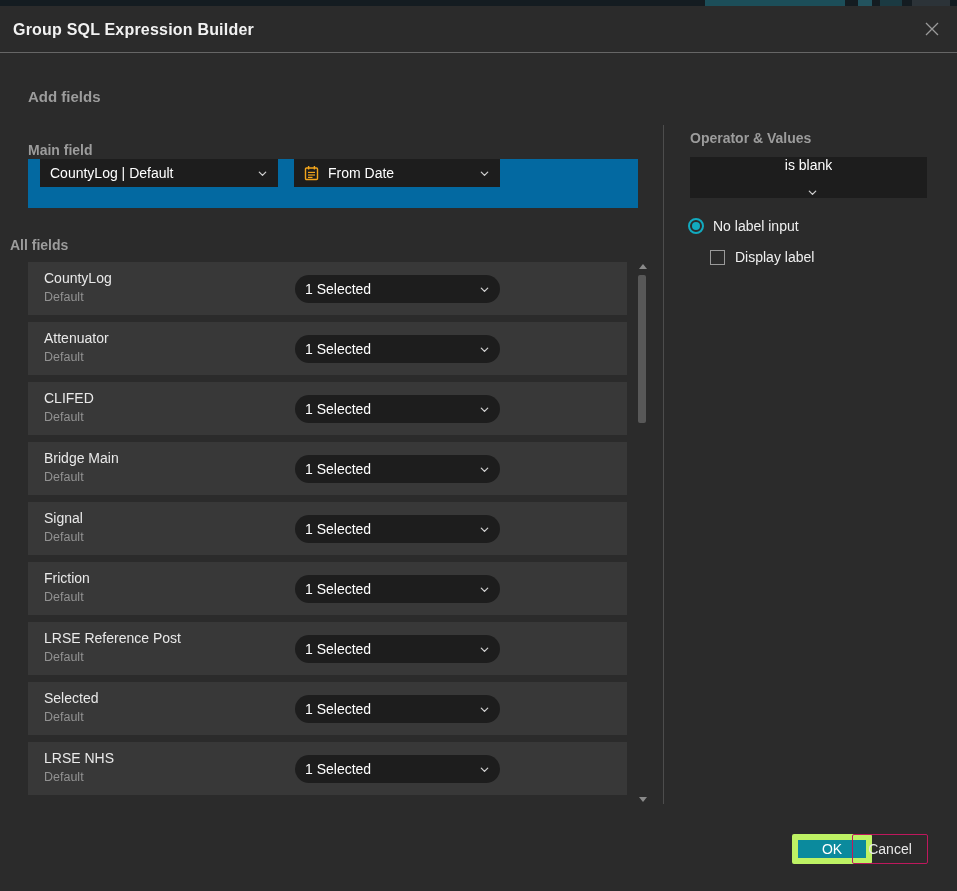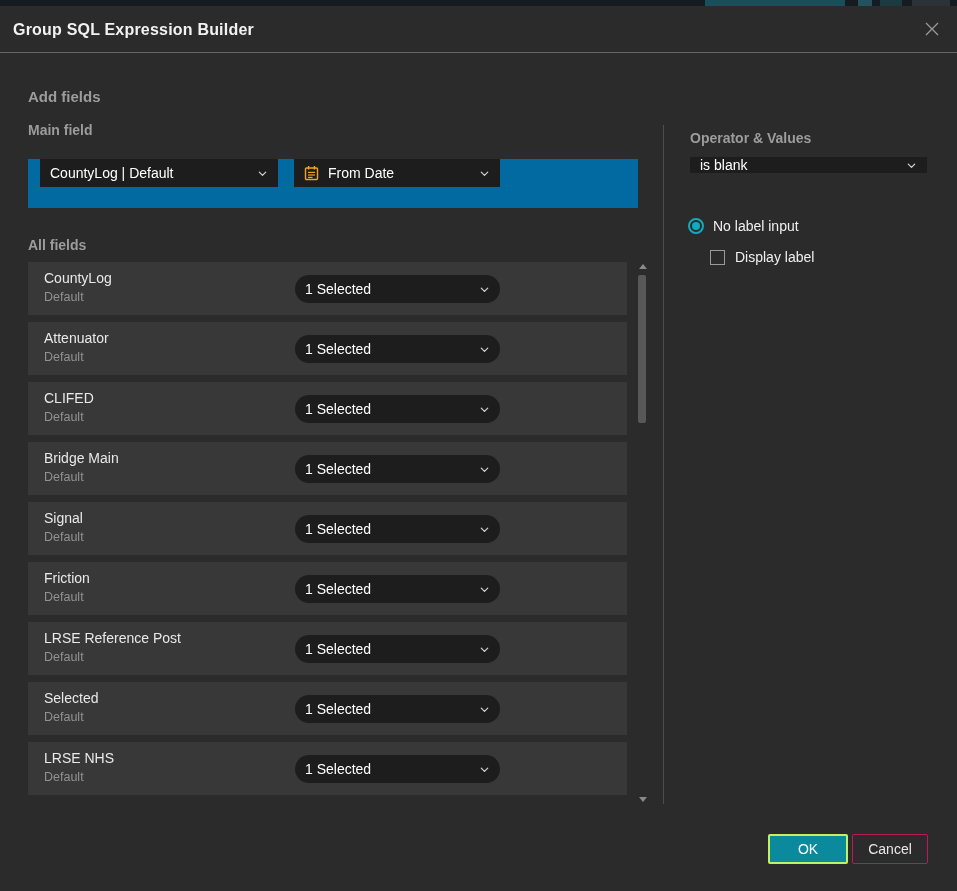--- a/index.html
+++ b/index.html
@@ -26,36 +26,36 @@
   }
   .close-btn {
     position:absolute; right:16px; top:14px; width:18px; height:18px;
     cursor:pointer; display:flex; align-items:center; justify-content:center;
   }
   .section-heading {
     position:absolute; left:28px; font-size:15px; font-weight:700; color:#9c9c9c;text-align:center;
   }
   .col-label { font-size:14px; font-weight:700; color:#9c9c9c; }
 
-  .lbl-main-field { position:absolute; left:28px; top:116px; }
+  .lbl-main-field { position:absolute; left:28px; top:136px; }
   .main-field-panel {
     position:absolute; left:28px; top:153px; width:610px; height:49px;
     background:#0369a1; display:flex; align-items:flex-start; padding:0 12px; gap:16px;
   }
   .select-box {
     height:28px; background:#1d1d1d; color:#fff; font-size:14px;
     display:flex; align-items:center; padding:0 10px; cursor:pointer;
   }
   .select-box .value { flex:1 1 auto; white-space:nowrap; overflow:hidden; }
   .select-box svg.chev { flex:0 0 auto; margin-left:8px; }
   .sel-layer { width:238px; }
   .sel-field { width:206px; }
   .cal-icon { flex:0 0 auto; margin-right:9px; display:flex; }
 
-  .lbl-all-fields { position:absolute; left:28px; top:231px;text-align:center; }
+  .lbl-all-fields { position:absolute; left:10px; top:231px;text-align:center; }
   .fields-list { position:absolute; left:28px; top:256px; width:599px; }
   .field-row {
     position:relative; width:599px; height:53px; background:#383838;
     margin-bottom:7px; padding:8px 0 0 16px;
   }
   .field-row-name { font-size:14px; color:#e9e9e9; }
   .field-row-sub  { font-size:12.5px; color:#929292; margin-top:4px; }
   .field-row .select-box {
     position:absolute; left:267px; top:13px; width:205px;border-radius:14px;
   }
@@ -66,37 +66,37 @@
     border-left:4px solid transparent; border-right:4px solid transparent; }
   .scroll-up   { top:2px; border-bottom:5px solid #8a8a8a; }
   .scroll-down { bottom:2px; border-top:5px solid #8a8a8a; }
   .scroll-thumb { position:absolute; left:0; top:13px; width:8px; height:148px;
     background:#585858; border-radius:2px; }
 
   .v-divider { position:absolute; left:663px; top:119px; width:1px; height:679px; background:#4d4d4d; }
 
   
   .lbl-operator { position:absolute; left:690px; top:124px; }
-  .operator-select { position:absolute; left:690px; top:151px; width:237px; height:16px; }
+  .operator-select { position:absolute; left:690px; top:151px; width:237px; height:41px;flex-direction:column; }
   .radio-row { position:absolute; left:688px; top:212px; display:flex; align-items:center; gap:9px; cursor:pointer; }
   .radio-outer {
     width:16px; height:16px; border-radius:50%;
     border:2px solid #12aabf; background:#2b2b2b;
     display:flex; align-items:center; justify-content:center;
   }
   .radio-dot { width:8px; height:8px; border-radius:50%; background:#12aabf; }
   .ctrl-label { font-size:14px; color:#efefef; }
   .checkbox-row { position:absolute; left:710px; top:243px; display:flex; align-items:center; gap:10px; cursor:pointer; }
   .checkbox-box { width:15px; height:15px; border:1.5px solid #9a9a9a; background:transparent; }
 
   
   .btn { position:absolute; top:828px; height:30px; font-size:14px;
     display:flex; align-items:center; justify-content:center;
     border-radius:2px; cursor:pointer; font-family:"Liberation Sans", sans-serif; }
-  .btn-ok { left:768px; width:80px; background:#0b8a9d; color:#fff; border:2px solid #bef264; }
+  .btn-ok { left:792px; width:80px; background:#0b8a9d; color:#fff; border:6px solid #bef264; }
   .btn-cancel { left:852px; width:76px; background:transparent; color:#e8e8e8; border:1px solid #be185d; }
 </style>
 </head>
 <body>
 
 <div class="screen">
 
   <div class="backdrop-strip">
     <div class="backdrop-frag" style="left:705px;width:140px;background:#1c4e59;"></div>
     <div class="backdrop-frag" style="left:858px;width:14px;background:#23535e;"></div>

